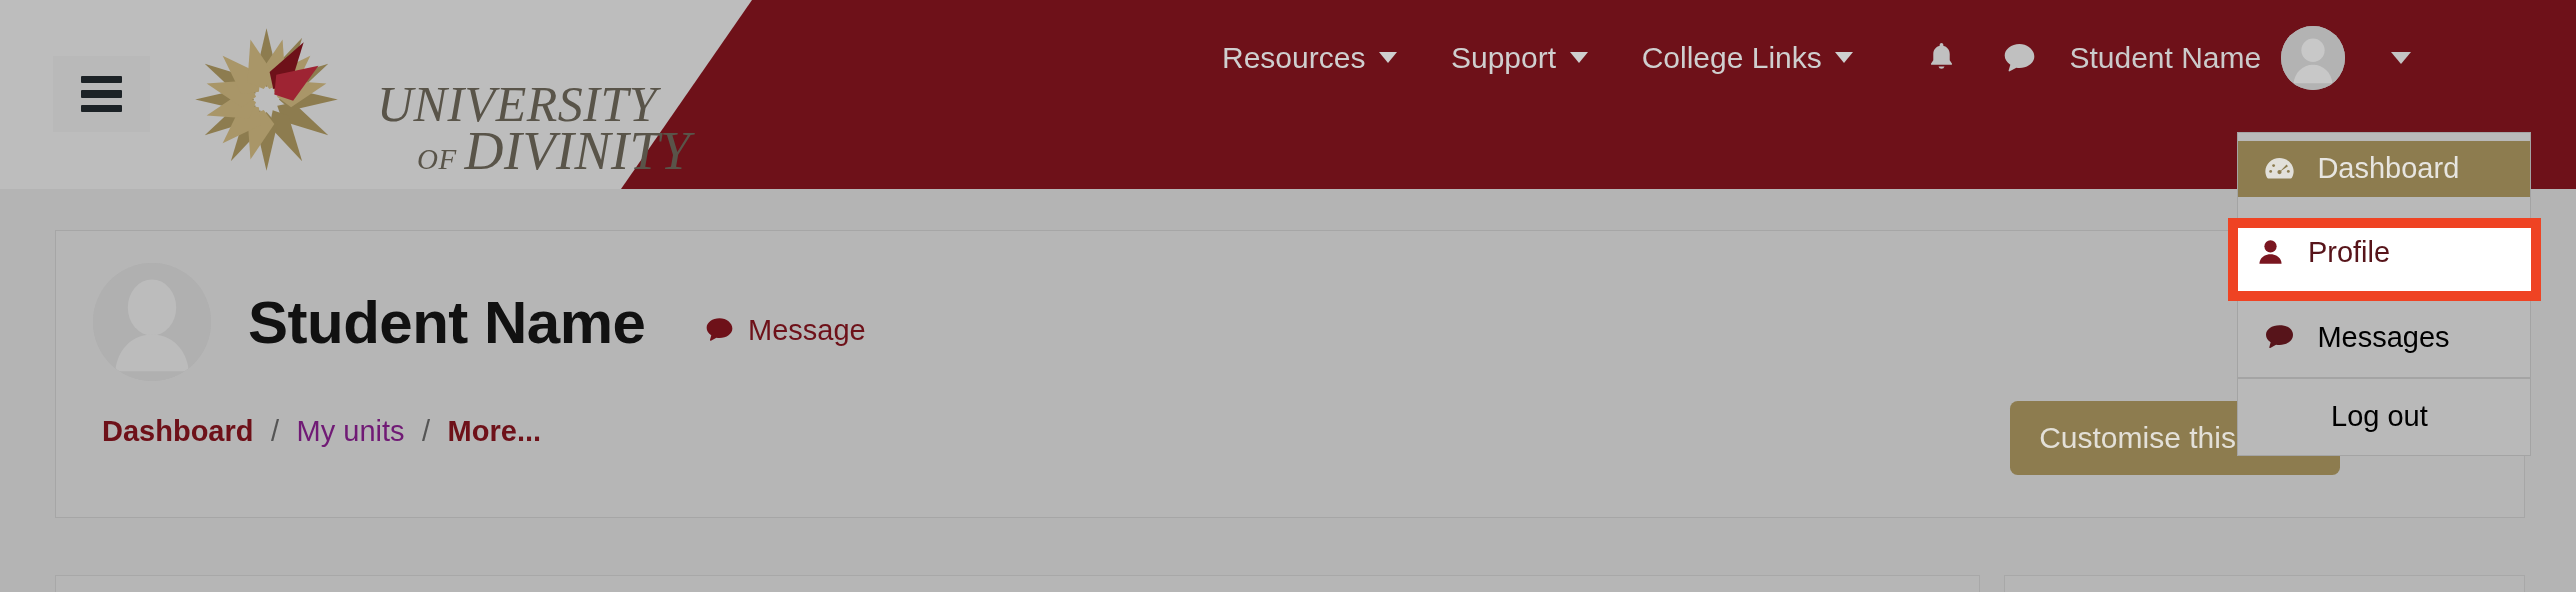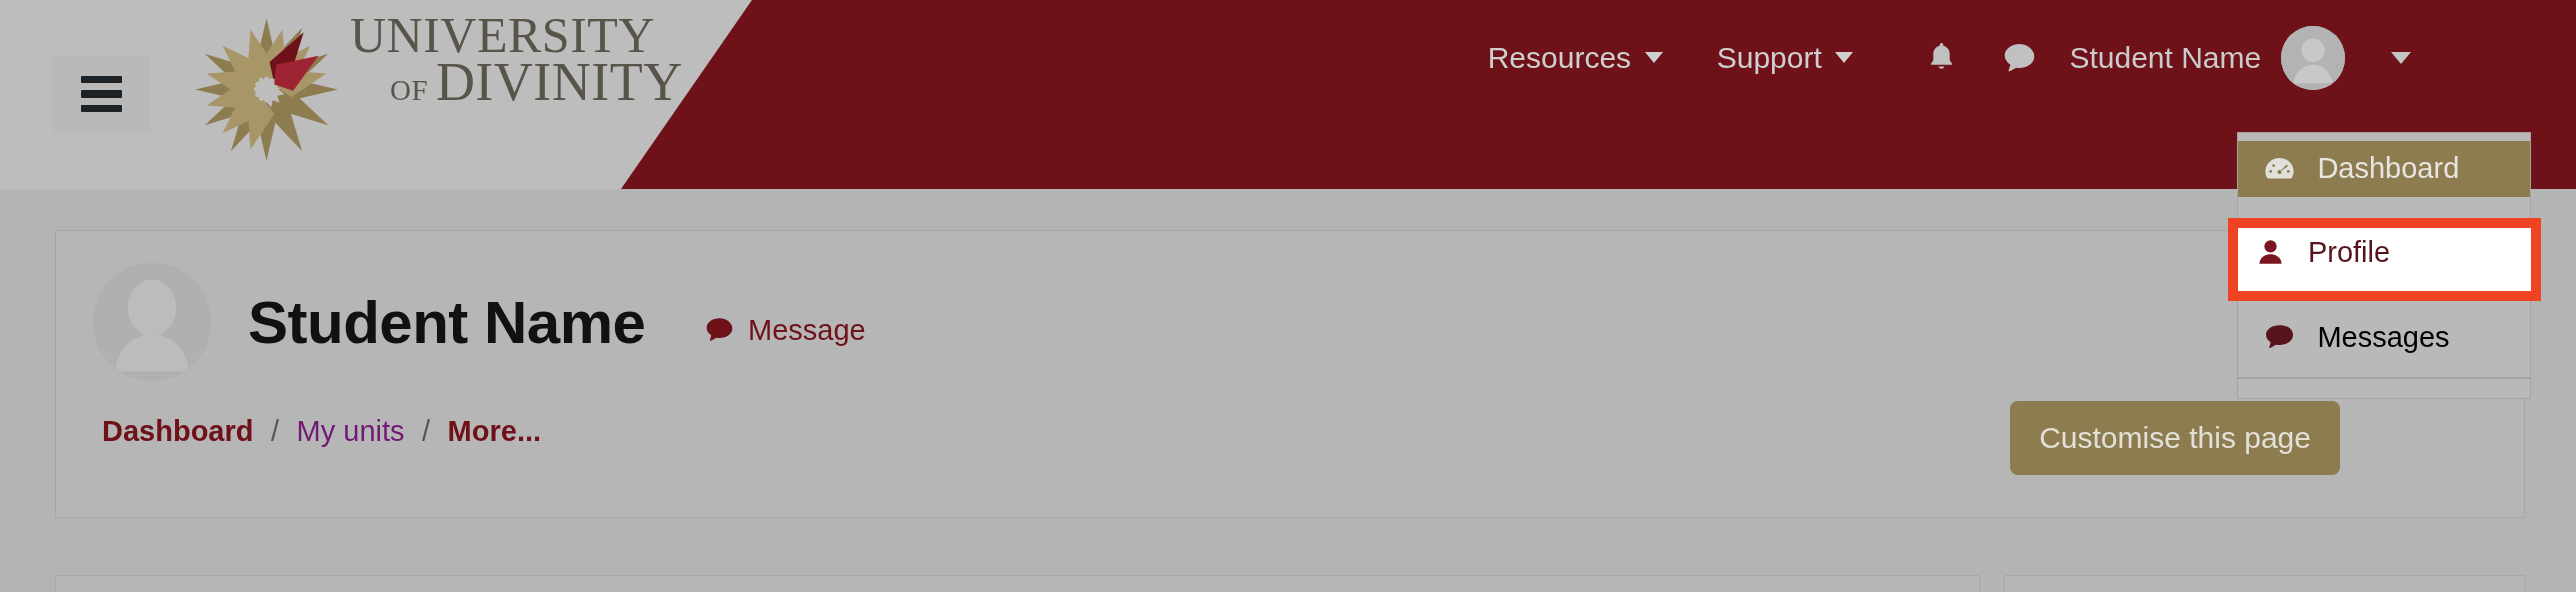--- a/index.html
+++ b/index.html
@@ -60,22 +60,23 @@
     background: #1c2226;
     border-radius: 1px;
   }
 
   
   .logo {
     position: absolute;
     left: 189px; top: 11.6px;
     height: 165px;
     display: flex;
-    align-items: flex-start;
-    gap: 6px;
+    align-items: flex-end;
+    gap: 33px;
+    font-style: italic;
   }
   .logo-mark { width: 155px; height: 155px; display:block; }
   .logo-text {
     display: flex;
     flex-direction: column;
     justify-content: center;
     color: #595449;
     line-height: 0.92;
   }
   .logo-line1 {
@@ -382,20 +383,24 @@
 
     <div class="nav">
       <a class="nav-item">
         <span>Resources</span>
         <i class="caret"></i>
       </a>
       <a class="nav-item">
         <span>Support</span>
         <i class="caret"></i>
       </a>
+      <a class="nav-item">
+        <span>College Links</span>
+        <i class="caret"></i>
+      </a>
 
       <div class="nav-icons">
         <button class="icon-btn">
           <svg width="29" height="35" viewBox="0 0 24 28">
             <path d="M12 2c-.8 0-1.5.7-1.5 1.5v.7C7.4 4.9 5.2 7.6 5.2 11v5.3L3.4 19c-.3.5 0 1.1.6 1.1h16c.6 0 .9-.6.6-1.1l-1.8-2.7V11c0-3.4-2.2-6.1-5.3-6.8v-.7C13.5 2.7 12.8 2 12 2z" fill="#c0c0c0"></path>
             <path d="M9.5 21.5a2.6 2.6 0 0 0 5 0z" fill="#c0c0c0"></path>
           </svg>
         </button>
         <button class="icon-btn">
           <svg width="35" height="33" viewBox="0 0 26 24">
@@ -493,20 +498,21 @@
         <svg width="31" height="27" viewBox="0 0 24 21">
           <path d="M12 1C6 1 1.5 4.3 1.5 8.4c0 2.3 1.4 4.4 3.6 5.7l-1 4c-.1.4.3.7.7.5l4.5-2.5c.9.1 1.8.2 2.7.2 6 0 10.5-3.3 10.5-7.9S18 1 12 1z" fill="#57141a"></path>
         </svg>
       </span>
       <span>Messages</span>
     </a>
 
 
     <div class="menu-divider"></div>
 
+    <a class="menu-item logout">Log out</a>
   </div>
 
   <div class="highlight-box"></div>
   <div class="highlight-inner">
     <span class="menu-icon">
       <svg width="27" height="27" viewBox="0 0 22 22">
         <circle cx="11" cy="6" r="5" fill="#7a1620"></circle>
         <path d="M11 12.5c-5 0-9 3.4-9 7.6h18c0-4.2-4-7.6-9-7.6z" fill="#7a1620"></path>
       </svg>
     </span>

